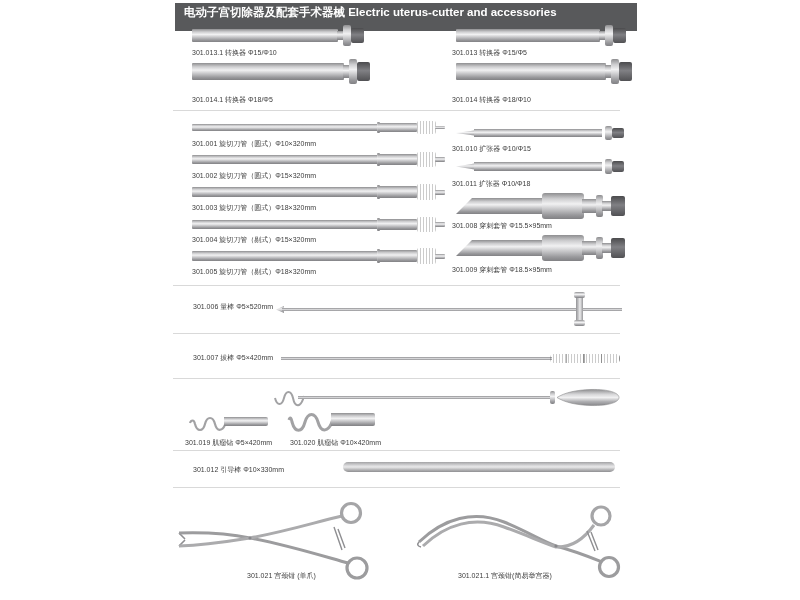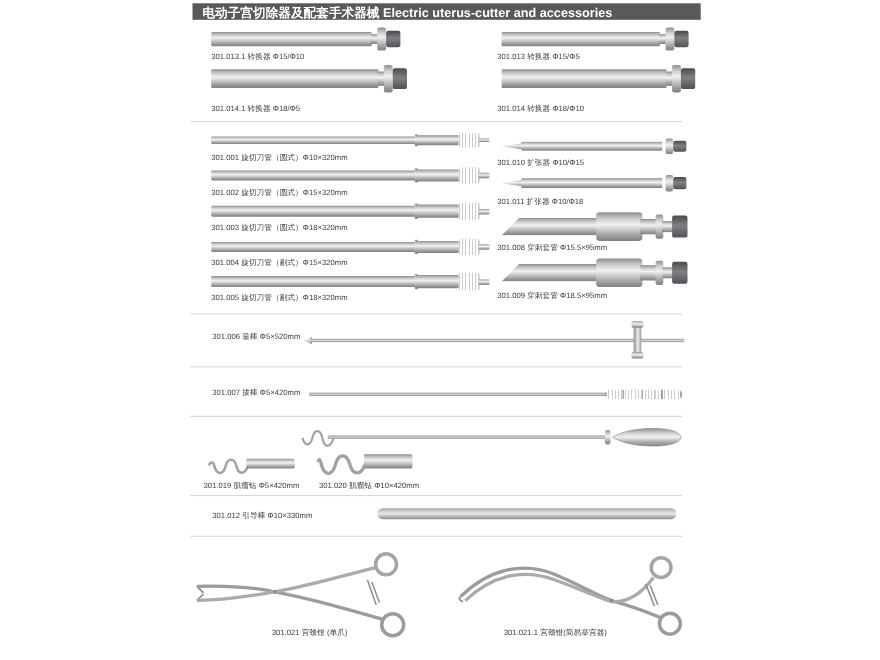--- a/index.html
+++ b/index.html
@@ -1,19 +1,19 @@
 <!DOCTYPE html>
 <html><head>
 <meta charset="utf-8">
 <style>
   *{margin:0;padding:0;box-sizing:border-box}
   html,body{width:800px;height:600px;background:#fff}
   .page{position:relative;width:800px;height:600px;background:#fff;font-family:"Liberation Sans",sans-serif;overflow:hidden}
   .abs{position:absolute}
-  .titlebar{position:absolute;left:175px;top:3px;width:462px;height:15px;background:#58595b;color:#fff;
+  .titlebar{position:absolute;left:175px;top:3px;width:462px;height:28px;background:#58595b;color:#fff;
             font-size:11.5px;font-weight:bold;line-height:18px;padding-left:9px;white-space:nowrap}
   .lbl{position:absolute;font-size:7px;line-height:9px;color:#3c3c3c;white-space:nowrap}
   .divider{position:absolute;left:173px;width:447px;height:1px;background:#d9d9d9}
   .metal{background:linear-gradient(180deg,#8e8e90 0%,#cdcdcf 22%,#f1f1f2 42%,#d0d0d2 58%,#98989b 85%,#818184 100%)}
   .metal-soft{background:linear-gradient(180deg,#a3a3a5,#d8d8da 35%,#e9e9ea 50%,#b9b9bb 75%,#8f8f92)}
   .thinrod{background:linear-gradient(180deg,#8f8f92,#d5d5d7 50%,#8f8f92)}
   .cap{background:linear-gradient(180deg,#4b4b4d,#808084 45%,#515154);border-radius:2px}
   .knurl{background-image:repeating-linear-gradient(90deg,rgba(70,70,70,.28) 0 1px,transparent 1px 3px)}
   .seg{background-image:repeating-linear-gradient(90deg,rgba(70,70,70,.28) 0 1px,transparent 1px 3px),
                         repeating-linear-gradient(90deg,transparent 0 16px,rgba(90,90,90,.5) 16px 17.5px)}

